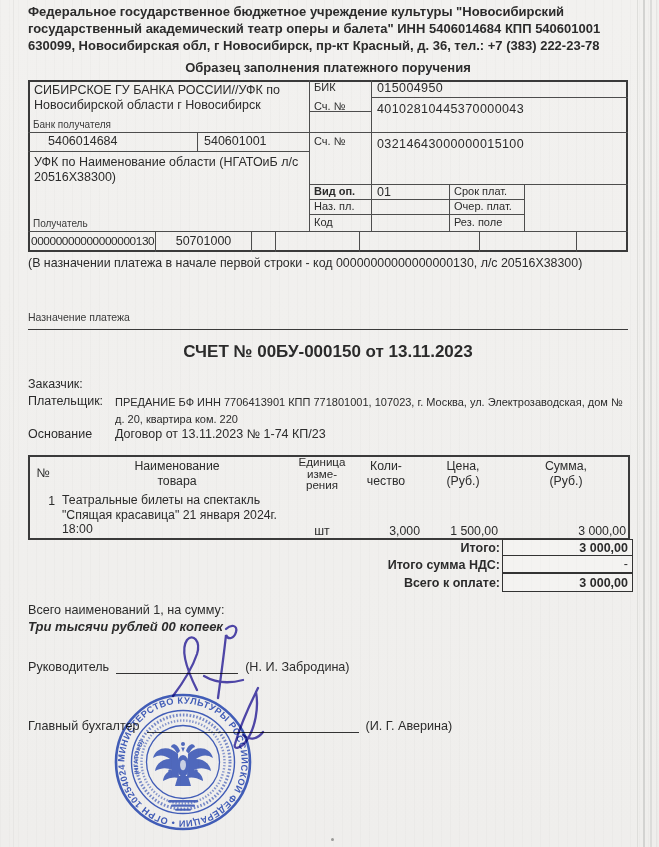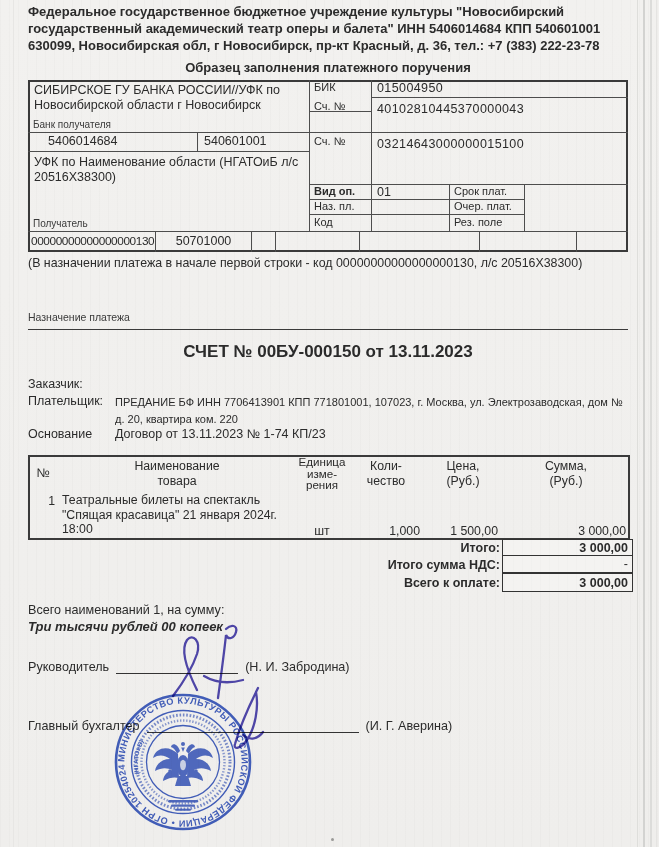--- a/index.html
+++ b/index.html
@@ -122,21 +122,21 @@
     <div class="ic br bb hc pre" style="left:396px;top:0;width:78px;height:37px;">Цена,
 (Руб.)</div>
     <div class="ic bb hc pre" style="left:474px;top:0;width:128px;height:37px;">Сумма,
 (Руб.)</div>
 
     <div class="ic br" style="left:0;top:37px;width:30px;height:48px;text-align:right;padding:2px 3px 0 0;">1</div>
     <div class="ic br pre" style="left:30px;top:37px;width:238px;height:48px;padding:1px 4px;line-height:1.19;">Театральные билеты на спектакль
 "Спящая красавица" 21 января 2024г.
 18:00</div>
     <div class="ic br numcell" style="left:268px;top:37px;width:52px;height:48px;justify-content:center;padding-bottom:2px;">шт</div>
-    <div class="ic br numcell" style="left:320px;top:37px;width:76px;height:48px;justify-content:flex-end;padding:0 4px 2px 0;">1,000</div>
+    <div class="ic br numcell" style="left:320px;top:37px;width:76px;height:48px;justify-content:flex-end;padding:0 4px 2px 0;">3,000</div>
     <div class="ic br numcell" style="left:396px;top:37px;width:78px;height:48px;justify-content:flex-end;padding:0 4px 2px 0;">1 500,00</div>
     <div class="ic numcell" style="left:474px;top:37px;width:128px;height:48px;justify-content:flex-end;padding:0 4px 2px 0;">3 000,00</div>
   </div>
 
   <div class="totlab" style="left:128px;top:541px;width:372px;">Итого:</div>
   <div class="totbox b" style="left:502px;top:539px;width:131px;height:17px;">3 000,00</div>
   <div class="totlab" style="left:128px;top:558px;width:372px;">Итого сумма НДС:</div>
   <div class="totbox" style="left:502px;top:555px;width:131px;height:18px;">-</div>
   <div class="totlab" style="left:128px;top:576px;width:372px;">Всего к оплате:</div>
   <div class="totbox b" style="left:502px;top:573px;width:131px;height:19px;">3 000,00</div>

